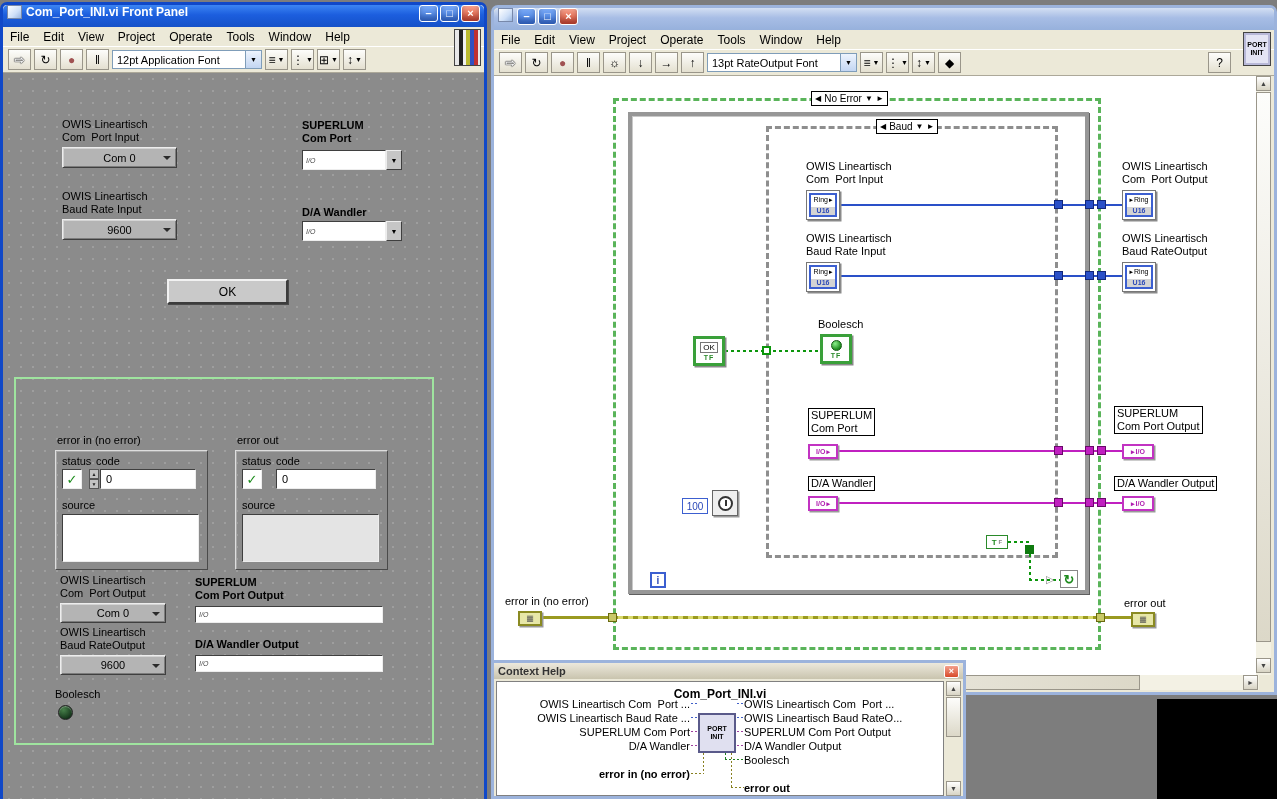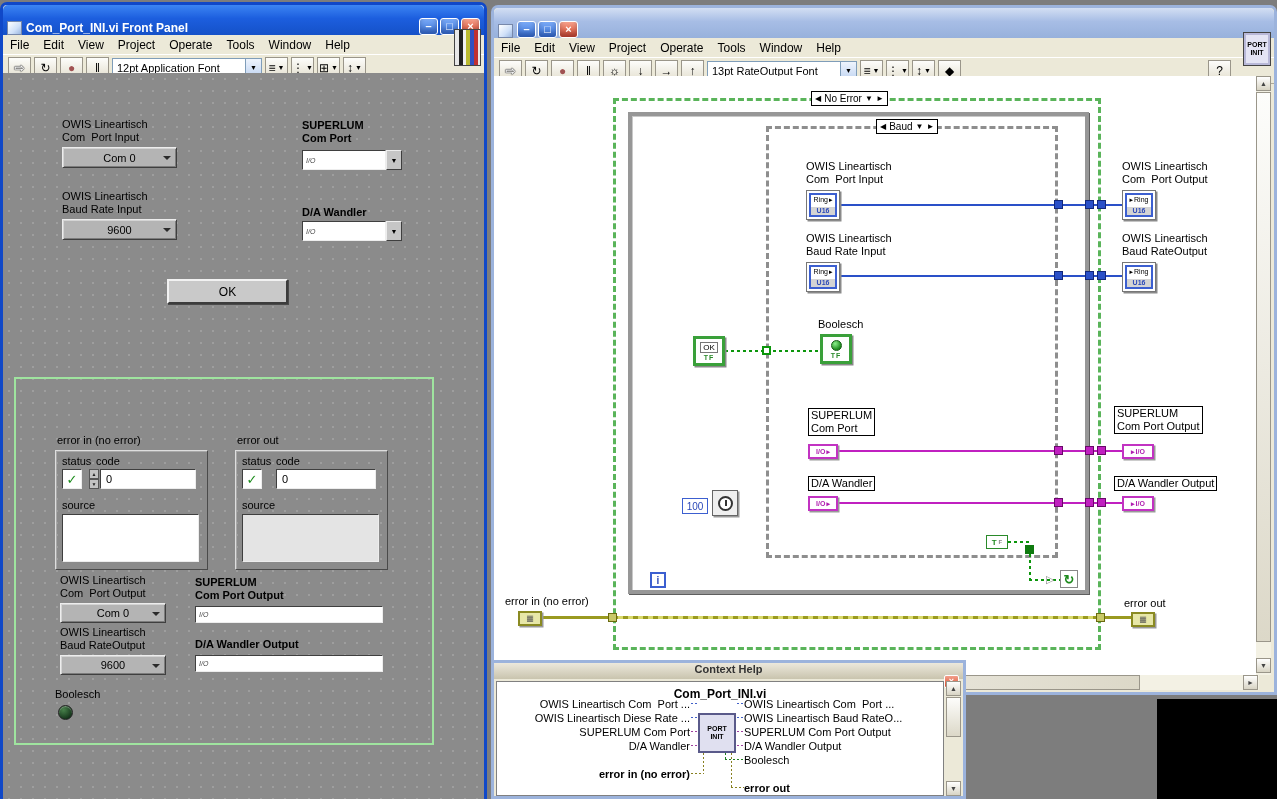--- a/index.html
+++ b/index.html
@@ -2,21 +2,21 @@
 <html><head>
 <meta charset="utf-8">
 <style>
 *{margin:0;padding:0;box-sizing:border-box;}
 html,body{width:1277px;height:799px;}
 .screen{position:relative;width:1277px;height:799px;background:#7d7d7d;overflow:hidden;font-family:"Liberation Sans",sans-serif;font-size:12px;color:#000;}
 .black-region{position:absolute;left:1157px;top:699px;width:120px;height:100px;background:#000;}
 
 
 .win{position:absolute;background:#ece9d8;}
-.titlebar{height:30px;display:flex;align-items:flex-end;gap:4px;padding:0 4px;border-radius:5px 5px 0 0;}
+.titlebar{height:22px;display:flex;align-items:flex-start;gap:4px;padding:0 4px;border-radius:5px 5px 0 0;}
 .titlebar .title{font-weight:bold;font-size:12px;flex:1;white-space:nowrap;overflow:hidden;}
 .win-ico{width:15px;height:14px;border:1px solid #7788aa;background:linear-gradient(135deg,#ffffff,#cfe0f8 60%,#9ab6e0);}
 .winbtns{display:flex;gap:2px;}
 .wbtn{width:19px;height:17px;border:1px solid #fff;border-radius:3px;color:#fff;font:bold 11px/15px "Liberation Sans",sans-serif;text-align:center;background:linear-gradient(#7aa9f5,#3a76dd);box-shadow:inset 0 -5px 5px rgba(0,0,40,.25);}
 .wbtn.close{background:linear-gradient(#f3a08c,#dd4a2a);}
 .menubar{height:19px;display:flex;align-items:center;font-size:12px;background:#ece9d8;}
 .menu-item{padding:1px 7px;}
 .toolbar{height:27px;display:flex;align-items:center;gap:3px;padding:0 5px;background:#ece9d8;border-top:1px solid #fff;border-bottom:1px solid #aca899;}
 .tool{min-width:23px;height:21px;border:1px solid #9a968a;background:linear-gradient(#fdfdfb,#e4e0d0);display:flex;align-items:center;justify-content:center;font-size:12px;}
 .tool .dd-caret{font-size:7px;margin-left:2px;}
@@ -97,21 +97,21 @@
 .port-init{position:absolute;right:3px;top:24px;width:28px;height:34px;border:1px solid #444;background:#e4e4f4;box-shadow:inset 0 0 0 2px #b8b8d8;display:flex;align-items:center;justify-content:center;font-size:7px;font-weight:bold;text-align:center;white-space:pre-wrap;line-height:8px;z-index:6;}
 
 .sb-btn{position:absolute;width:15px;height:15px;border:1px solid #9a968a;background:linear-gradient(#ffffff,#d8d4c4);font-size:7px;display:flex;align-items:center;justify-content:center;color:#444;}
 .sb-track{position:absolute;background:#f3f1e4;}
 .sb-thumb{position:absolute;border:1px solid #9a968a;background:linear-gradient(90deg,#fdfdfb,#dcd8c8);}
 .sb-thumb.v{background:linear-gradient(180deg,#fdfdfb,#dcd8c8);}
 .sb-corner{position:absolute;background:#ece9d8;}
 
 
 .ch-win{left:491px;top:660px;width:475px;height:139px;border:3px solid #9cb3dc;z-index:20;}
-.ch-titlebar{height:16px;background:linear-gradient(#ece8dc,#c9c4ae);display:flex;align-items:center;padding:0 4px;font-size:11px;font-weight:bold;color:#333;flex-direction:column;}
+.ch-titlebar{height:16px;background:linear-gradient(#ece8dc,#c9c4ae);display:flex;align-items:center;padding:0 4px;font-size:11px;font-weight:bold;color:#333;}
 .ch-close{margin-left:auto;width:15px;height:13px;background:linear-gradient(#f3a08c,#d84a2a);border:1px solid #fff;border-radius:2px;color:#fff;font-size:9px;line-height:11px;text-align:center;}
 .ch-body{position:absolute;left:2px;right:19px;top:18px;bottom:0;background:#fff;border:1px solid #808080;}
 .ch-vi{font-weight:bold;font-size:12px;text-align:center;margin-top:5px;}
 .ch-label{position:absolute;font-size:11px;white-space:pre;}
 .ch-left{text-align:right;width:190px;left:3px;}
 .ch-right{left:247px;}
 .ch-icon{position:absolute;left:201px;top:31px;width:38px;height:40px;border:2px solid #5a5a8a;background:#e0e0f0;display:flex;align-items:center;justify-content:center;font-size:7px;font-weight:bold;text-align:center;white-space:pre-wrap;line-height:8px;}
 .ch-line{position:absolute;}
 .ch-scroll{position:absolute;right:2px;top:18px;width:15px;bottom:0;background:#ece9d8;}
 </style>
@@ -375,21 +375,21 @@
       <div class="ch-line" style="left:240px;top:21px;width:7px;height:1px;background:repeating-linear-gradient(90deg,#4060c8 0 2px,rgba(0,0,0,0) 2px 4px);"></div>
       <div class="ch-line" style="left:240px;top:35px;width:7px;height:1px;background:repeating-linear-gradient(90deg,#4060c8 0 2px,rgba(0,0,0,0) 2px 4px);"></div>
       <div class="ch-line" style="left:240px;top:49px;width:7px;height:1px;background:repeating-linear-gradient(90deg,#a040a0 0 2px,rgba(0,0,0,0) 2px 4px);"></div>
       <div class="ch-line" style="left:240px;top:63px;width:7px;height:1px;background:repeating-linear-gradient(90deg,#a040a0 0 2px,rgba(0,0,0,0) 2px 4px);"></div>
       <div class="ch-line" style="left:228px;top:77px;width:19px;height:1px;background:repeating-linear-gradient(90deg,#208020 0 2px,rgba(0,0,0,0) 2px 4px);"></div>
       <div class="ch-line" style="left:228px;top:71px;width:1px;height:7px;background:repeating-linear-gradient(180deg,#208020 0 2px,rgba(0,0,0,0) 2px 4px);"></div>
       <div class="ch-line" style="left:234px;top:105px;width:13px;height:1px;background:repeating-linear-gradient(90deg,#888020 0 2px,rgba(0,0,0,0) 2px 4px);"></div>
       <div class="ch-line" style="left:234px;top:71px;width:1px;height:34px;background:repeating-linear-gradient(180deg,#888020 0 2px,rgba(0,0,0,0) 2px 4px);"></div>
 
       <div class="ch-label ch-left" style="top:16px;">OWIS Lineartisch Com  Port ...</div>
-      <div class="ch-label ch-left" style="top:30px;">OWIS Lineartisch Diese Rate ...</div>
+      <div class="ch-label ch-left" style="top:30px;">OWIS Lineartisch Baud Rate ...</div>
       <div class="ch-label ch-left" style="top:44px;">SUPERLUM Com Port</div>
       <div class="ch-label ch-left" style="top:58px;">D/A Wandler</div>
       <div class="ch-label ch-left b" style="top:86px;">error in (no error)</div>
       <div class="ch-label ch-right" style="top:16px;">OWIS Lineartisch Com  Port ...</div>
       <div class="ch-label ch-right" style="top:30px;">OWIS Lineartisch Baud RateO...</div>
       <div class="ch-label ch-right" style="top:44px;">SUPERLUM Com Port Output</div>
       <div class="ch-label ch-right" style="top:58px;">D/A Wandler Output</div>
       <div class="ch-label ch-right" style="top:72px;">Boolesch</div>
       <div class="ch-label ch-right b" style="top:100px;">error out</div>
     </div>

